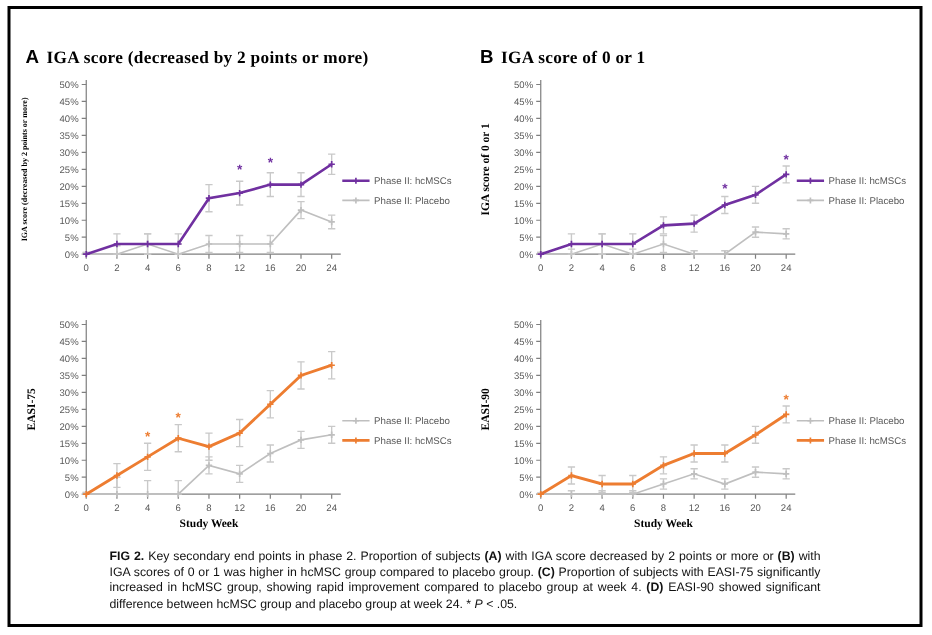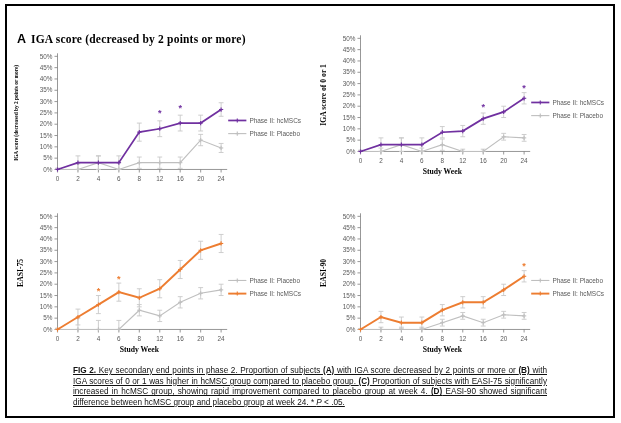--- a/index.html
+++ b/index.html
@@ -11,21 +11,21 @@
   .plabel { font-family:"Liberation Sans",sans-serif; font-weight:bold; font-size:12.5px; margin-right:5px; color:#000; }
   .ptext  { font-family:"Liberation Serif",serif; font-weight:bold; font-size:11.5px; color:#000; letter-spacing:0.2px; }
   svg.chart { display:block; width:100%; height:152px; }
   .tick   { font-family:"Liberation Sans",sans-serif; font-size:6.3px; fill:#595959; }
   .lgtext { font-family:"Liberation Sans",sans-serif; font-size:6.4px; fill:#595959; }
   .axlabel { font-family:"Liberation Serif",serif; font-size:7.6px; font-weight:bold; fill:#000; }
   .axlabel.small { font-size:5.3px; }
   .axisline { stroke:#7f7f7f; stroke-width:0.8; }
   .err { stroke:#c9c9c9; stroke-width:0.9; }
   .star { font-family:"Liberation Sans",sans-serif; font-size:9px; font-weight:bold; }
-  .caption { width:474px; margin:4px auto 0; font-size:8.2px; line-height:1.3; text-align:justify; color:#111;text-decoration:underline; }
+  .caption { width:474px; margin:4px auto 0; font-size:8.2px; line-height:1.3; text-align:justify; color:#111; }
 </style>
 </head>
 <body>
 
 <div class="figure-box">
   <div class="grid">
 
     <div class="panel">
       <div class="ptitle">
         <span class="plabel">A</span><span class="ptext">IGA score (decreased by 2 points or more)</span>
@@ -182,20 +182,23 @@
             <text x="240" y="73.7" class="lgtext">Phase II: hcMSCs</text>
             <line x1="219" y1="84.5" x2="237" y2="84.5" stroke="#BFBFBF" stroke-width="1.1"></line>
             <line x1="226" y1="84.5" x2="230" y2="84.5" stroke="#BFBFBF" stroke-width="1.1"></line>
             <line x1="228" y1="82.5" x2="228" y2="86.5" stroke="#BFBFBF" stroke-width="1.1"></line>
             <text x="240" y="86.7" class="lgtext">Phase II: Placebo</text>
           </g>
         </svg>
     </div>
 
     <div class="panel">
+      <div class="ptitle">
+        <span class="plabel">B</span><span class="ptext">IGA score of 0 or 1</span>
+      </div>
       <svg class="chart" viewBox="0 0 300 148">
           <g>
             <line x1="50" y1="5" x2="50" y2="120" class="axisline"></line>
             <line x1="50" y1="120" x2="218" y2="120" class="axisline"></line>
             <line x1="47" y1="120" x2="50" y2="120" class="axisline"></line>
             <text x="45" y="122.2" class="tick" text-anchor="end">0%</text>
             <line x1="47" y1="108.8" x2="50" y2="108.8" class="axisline"></line>
             <text x="45" y="111" class="tick" text-anchor="end">5%</text>
             <line x1="47" y1="97.6" x2="50" y2="97.6" class="axisline"></line>
             <text x="45" y="99.8" class="tick" text-anchor="end">10%</text>

